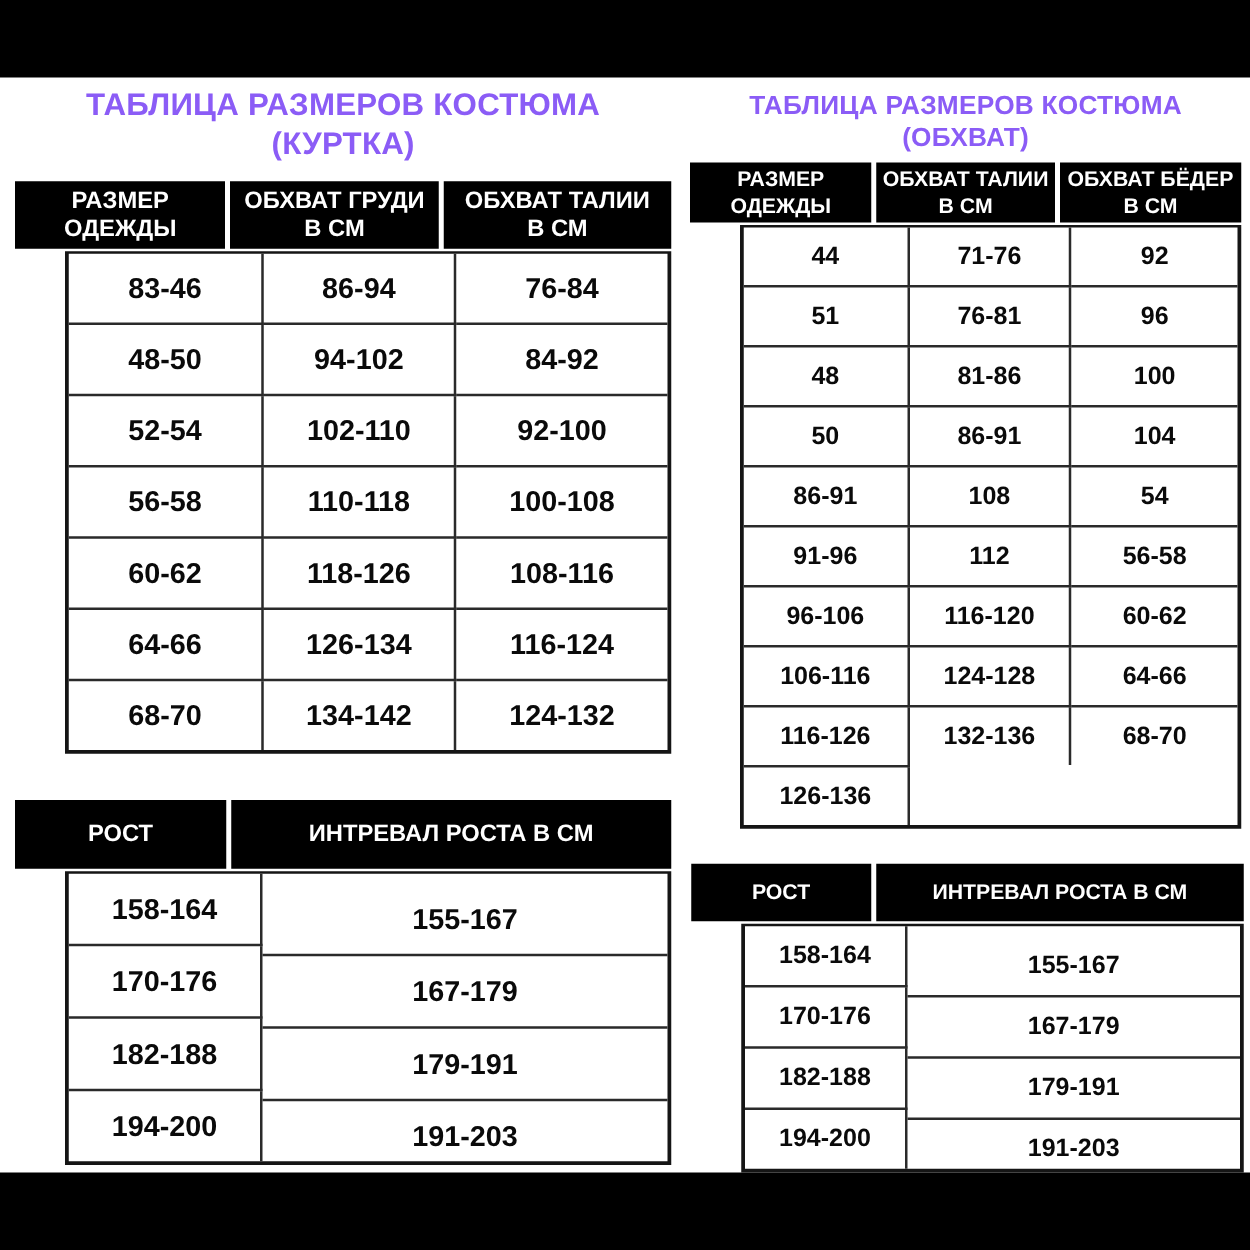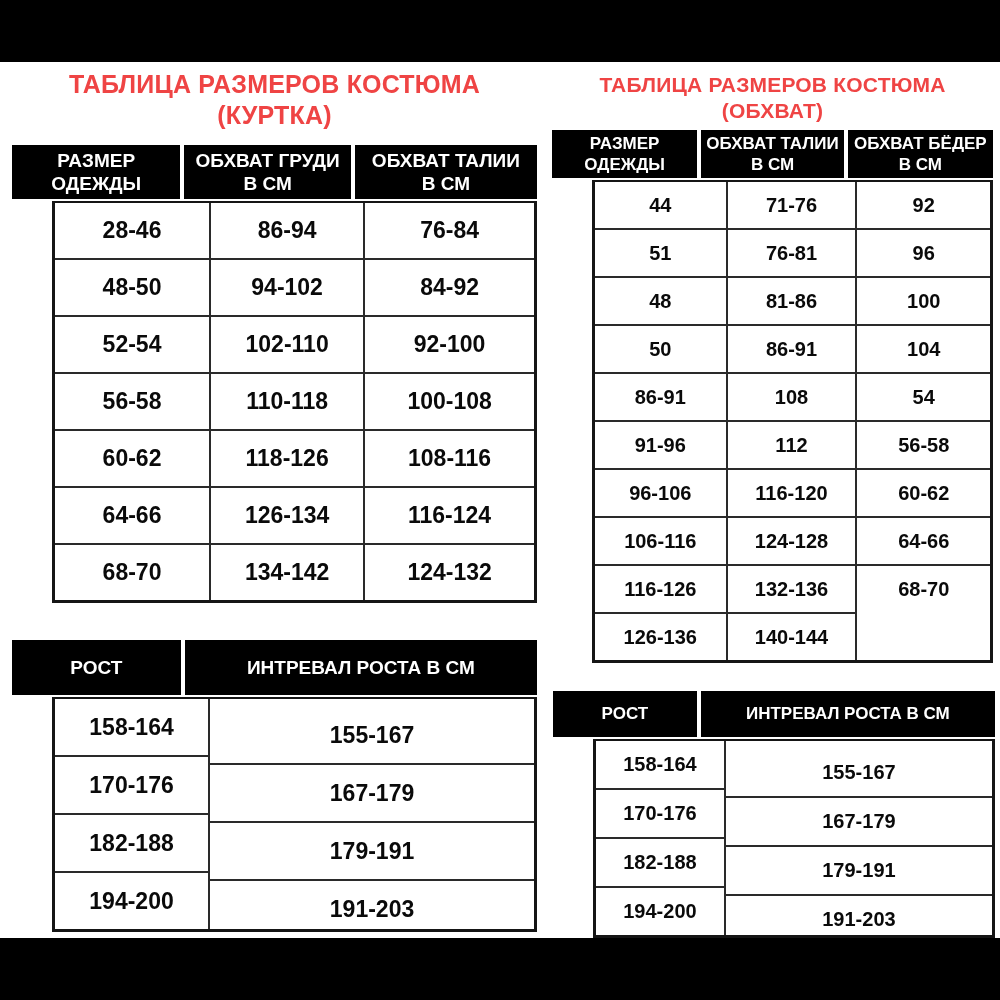--- a/index.html
+++ b/index.html
@@ -5,21 +5,21 @@
   html,body{margin:0;padding:0;}
   body{
     width:1000px;height:1000px;position:relative;background:#ffffff;
     font-family:"Liberation Sans",sans-serif;font-weight:700;color:#000;
     overflow:hidden;
   }
   .bar{position:absolute;left:0;width:1000px;background:#000;}
   .bar.top{top:0;height:62px;}
   .bar.bottom{top:938px;height:62px;}
 
-  .title{position:absolute;text-align:center;color:#ef4444;}
+  .title{position:absolute;text-align:center;color:#8b5cf6;}
   #jacket-title{left:12px;top:69px;width:525px;font-size:25px;line-height:31px;letter-spacing:0.2px;}
   #pants-title{left:552px;top:72px;width:441px;font-size:21px;line-height:26px;letter-spacing:0.2px;}
 
   .tbl{position:absolute;}
   .thead{display:grid;column-gap:4px;margin-bottom:2px;}
   .hcell{
     background:#000;color:#fff;display:flex;align-items:center;justify-content:center;
     text-align:center;white-space:pre-line;
   }
   .grid{display:grid;border:3px solid #151515;border-top-width:2px;background:#fff;margin-left:40px;}
@@ -73,21 +73,21 @@
 <div class="tbl" id="jacket-size">
   <div class="thead">
       <div class="hcell">РАЗМЕР
 ОДЕЖДЫ</div>
       <div class="hcell">ОБХВАТ ГРУДИ
 В СМ</div>
       <div class="hcell">ОБХВАТ ТАЛИИ
 В СМ</div>
     </div>
   <div class="grid">
-      <div class="cell">28-46</div>
+      <div class="cell">83-46</div>
       <div class="cell">86-94</div>
       <div class="cell">76-84</div>
       <div class="cell">48-50</div>
       <div class="cell">94-102</div>
       <div class="cell">84-92</div>
       <div class="cell">52-54</div>
       <div class="cell">102-110</div>
       <div class="cell">92-100</div>
       <div class="cell">56-58</div>
       <div class="cell">110-118</div>
@@ -157,21 +157,20 @@
       <div class="cell">96-106</div>
       <div class="cell">116-120</div>
       <div class="cell">60-62</div>
       <div class="cell">106-116</div>
       <div class="cell">124-128</div>
       <div class="cell">64-66</div>
       <div class="cell">116-126</div>
       <div class="cell">132-136</div>
       <div class="cell">68-70</div>
       <div class="cell">126-136</div>
-      <div class="cell">140-144</div>
     </div>
 </div>
 
 <div class="tbl" id="pants-height">
   <div class="thead">
       <div class="hcell">РОСТ</div>
       <div class="hcell">ИНТРЕВАЛ РОСТА В СМ</div>
     </div>
   <div class="grid">
       <div class="cell">158-164</div>

